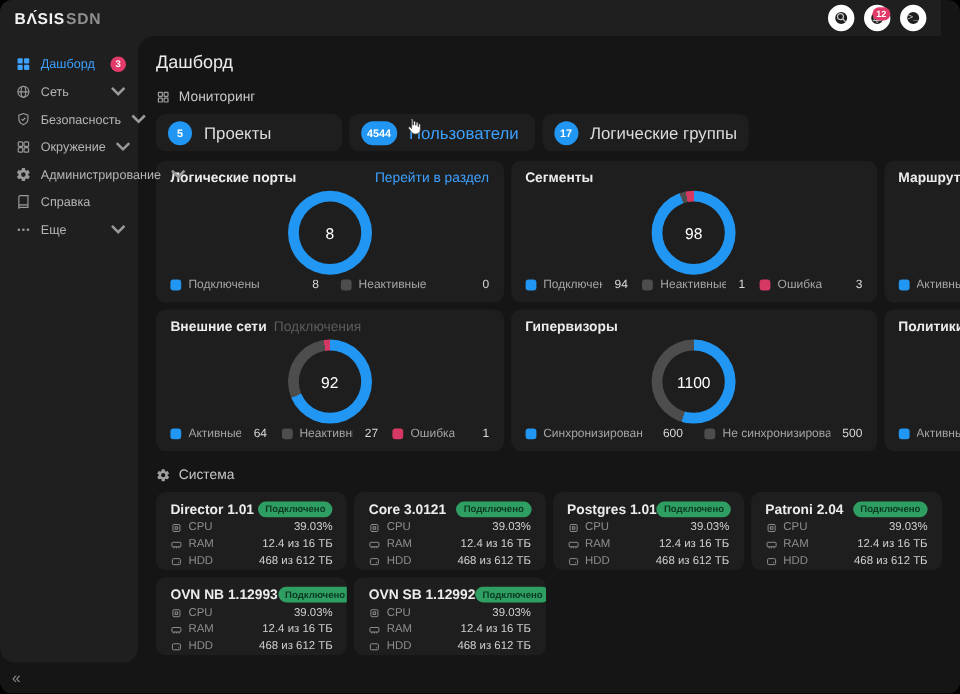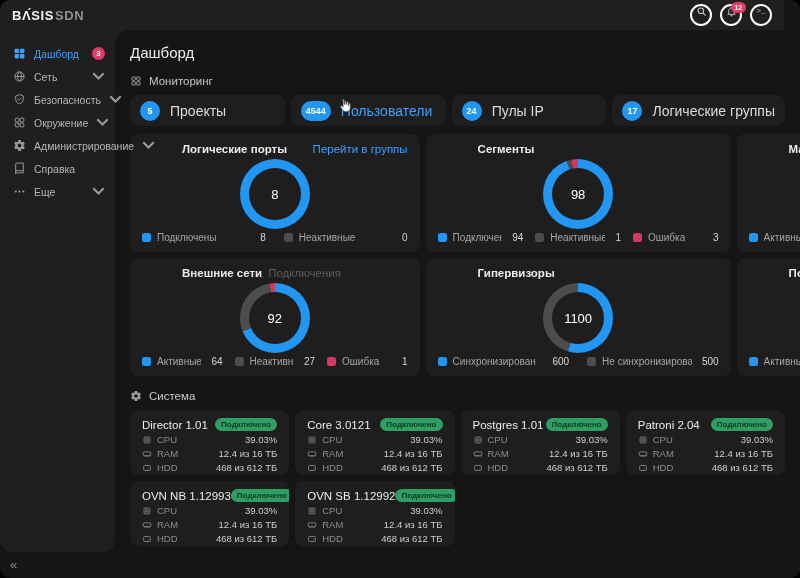--- a/index.html
+++ b/index.html
@@ -4,21 +4,21 @@
 <style>
   html,body{margin:0;padding:0;background:#000;width:800px;height:578px;overflow:hidden;
     font-family:"Liberation Sans",sans-serif;-webkit-font-smoothing:antialiased;}
   .app{position:relative;width:800px;height:578px;background:#151515;border-radius:10px;overflow:hidden;}
   
   .topbar{position:absolute;top:0;left:0;right:16px;height:30px;background:#1f1f1f;display:flex;
     align-items:center;padding:0 12px;box-sizing:border-box;z-index:6;}
   .logo{font-size:13px;font-weight:bold;color:#f2f2f2;letter-spacing:.6px;display:flex;align-items:baseline;}
   .logo .sec{color:#8f8f8f;font-weight:600;margin-left:1px;}
   .tb-right{margin-left:auto;display:flex;align-items:center;gap:8px;}
-  .iconbtn{width:22px;height:22px;border:2px solid #ffffff;border-radius:50%;display:flex;align-items:flex-start;
+  .iconbtn{width:22px;height:22px;border:6px solid #ffffff;border-radius:50%;display:flex;align-items:flex-end;
     justify-content:center;color:#c9c9c9;position:relative;cursor:pointer;box-sizing:border-box;flex:none;}
   .iconbtn svg{width:11px;height:11px;}
   .term{font-size:8px;font-family:"Liberation Mono",monospace;color:#c9c9c9;letter-spacing:0;}
   .nbadge{position:absolute;top:-4px;right:-6px;background:#e23b69;color:#fff;font-size:7.5px;font-weight:bold;
     padding:1.5px 3.5px;border-radius:7px;line-height:1;}
   .pill{height:22px;border:1px solid #3d3d3d;border-radius:11px;display:flex;align-items:center;gap:6px;
     padding:0 10px;color:#d6d6d6;font-size:10.5px;cursor:pointer;box-sizing:border-box;white-space:nowrap;}
   .pill svg{width:11px;height:11px;color:#b9b9b9;flex:none;}
   .chev{width:8px;height:8px;color:#8a8a8a;flex:none;}
   
@@ -45,40 +45,40 @@
   .stat-card{background:#1e1e1e;border-radius:8px;height:31px;display:flex;align-items:center;
     padding:0 10px;gap:10px;cursor:pointer;}
   .stat-pill{min-width:20px;height:20px;border-radius:10px;background:#2196f3;color:#fff;font-size:9px;
     font-weight:bold;display:flex;align-items:center;justify-content:center;padding:0 5px;box-sizing:border-box;flex:none;}
   .stat-label{font-size:14px;color:#dcdcdc;white-space:nowrap;}
   .stat-label.hl{color:#3da1ff;}
   
   .charts{display:grid;grid-template-columns:repeat(3,1fr);gap:6px;margin-bottom:14px;}
   .chart-card{background:#1e1e1e;border-radius:8px;height:118px;padding:9px 12px;box-sizing:border-box;
     display:flex;flex-direction:column;}
-  .chart-head{display:flex;align-items:baseline;font-size:11.5px;line-height:1.2;margin-left:40px;}
+  .chart-head{display:flex;align-items:baseline;font-size:11.5px;line-height:1.2;}
   .chart-title{color:#ececec;font-weight:600;white-space:nowrap;}
   .chart-sub{color:#5c5c5c;margin-left:6px;white-space:nowrap;overflow:hidden;text-overflow:ellipsis;}
   .chart-link{margin-left:auto;color:#3da1ff;cursor:pointer;text-decoration:none;white-space:nowrap;}
   .donut-wrap{flex:1;display:flex;align-items:center;justify-content:center;min-height:0;}
   .donut{width:70px;height:70px;border-radius:50%;position:relative;background:#2196f3;}
   .donut::after{content:"";position:absolute;inset:9px;background:#1e1e1e;border-radius:50%;}
   .donut-val{position:absolute;inset:0;display:flex;align-items:center;justify-content:center;color:#fff;
     font-size:13px;z-index:1;}
   .legend{display:flex;gap:18px;font-size:10px;align-items:center;}
   .legend.n3{gap:12px;}
   .leg-item{flex:1;display:flex;align-items:center;gap:6px;min-width:0;}
   .leg-swatch{width:9px;height:9px;border-radius:2.5px;flex:none;background:#4d4d4d;}
   .leg-label{color:#a5a5a5;white-space:nowrap;overflow:hidden;}
   .leg-val{margin-left:auto;color:#d8d8d8;padding-left:4px;}
   
   .sys{display:grid;grid-template-columns:repeat(4,1fr);gap:6px;}
   .sys-card{background:#1e1e1e;border-radius:8px;height:65px;padding:8px 12px;box-sizing:border-box;overflow:hidden;}
   .sys-head{display:flex;align-items:center;}
-  .sys-name{font-size:11.5px;font-weight:400;color:#ececec;white-space:nowrap;}
+  .sys-name{font-size:11.5px;font-weight:700;color:#ececec;white-space:nowrap;}
   .sys-badge{margin-left:auto;background:#2f9e63;color:#0b3a21;font-size:8px;font-weight:bold;
     padding:2px 6px;border-radius:8px;white-space:nowrap;}
   .sys-row{display:flex;align-items:center;gap:5px;margin-top:4px;font-size:9.5px;color:#8d8d8d;line-height:1;}
   .sys-row:first-of-type{margin-top:7px;}
   .sys-row svg{width:10px;height:10px;flex:none;}
   .sys-val{margin-left:auto;color:#cfcfcf;white-space:nowrap;}
   
   .cursor{position:absolute;left:337px;top:98px;width:15px;height:15px;z-index:20;pointer-events:none;}
 </style>
 </head>
@@ -202,35 +202,31 @@
     <div class="stats">
       <div class="stat-card">
         <span class="stat-pill">5</span>
         <span class="stat-label">Проекты</span>
       </div>
       <div class="stat-card">
         <span class="stat-pill">4544</span>
         <span class="stat-label hl">Пользователи</span>
       </div>
       <div class="stat-card">
-        <span class="stat-pill">24</span>
-        <span class="stat-label">Пулы IP</span>
-      </div>
-      <div class="stat-card">
         <span class="stat-pill">17</span>
         <span class="stat-label">Логические группы</span>
       </div>
     </div>
 
     <div class="charts">
 
       <div class="chart-card">
         <div class="chart-head">
           <span class="chart-title">Логические порты</span>
-          <a class="chart-link">Перейти в группы</a>
+          <a class="chart-link">Перейти в раздел</a>
         </div>
         <div class="donut-wrap">
           <div class="donut" style="background: conic-gradient(rgb(33, 150, 243) 0%, rgb(33, 150, 243) 100%);">
             <span class="donut-val">8</span>
           </div>
         </div>
         <div class="legend">
           <div class="leg-item">
             <span class="leg-swatch" style="background: rgb(33, 150, 243);"></span>
             <span class="leg-label">Подключены</span>

